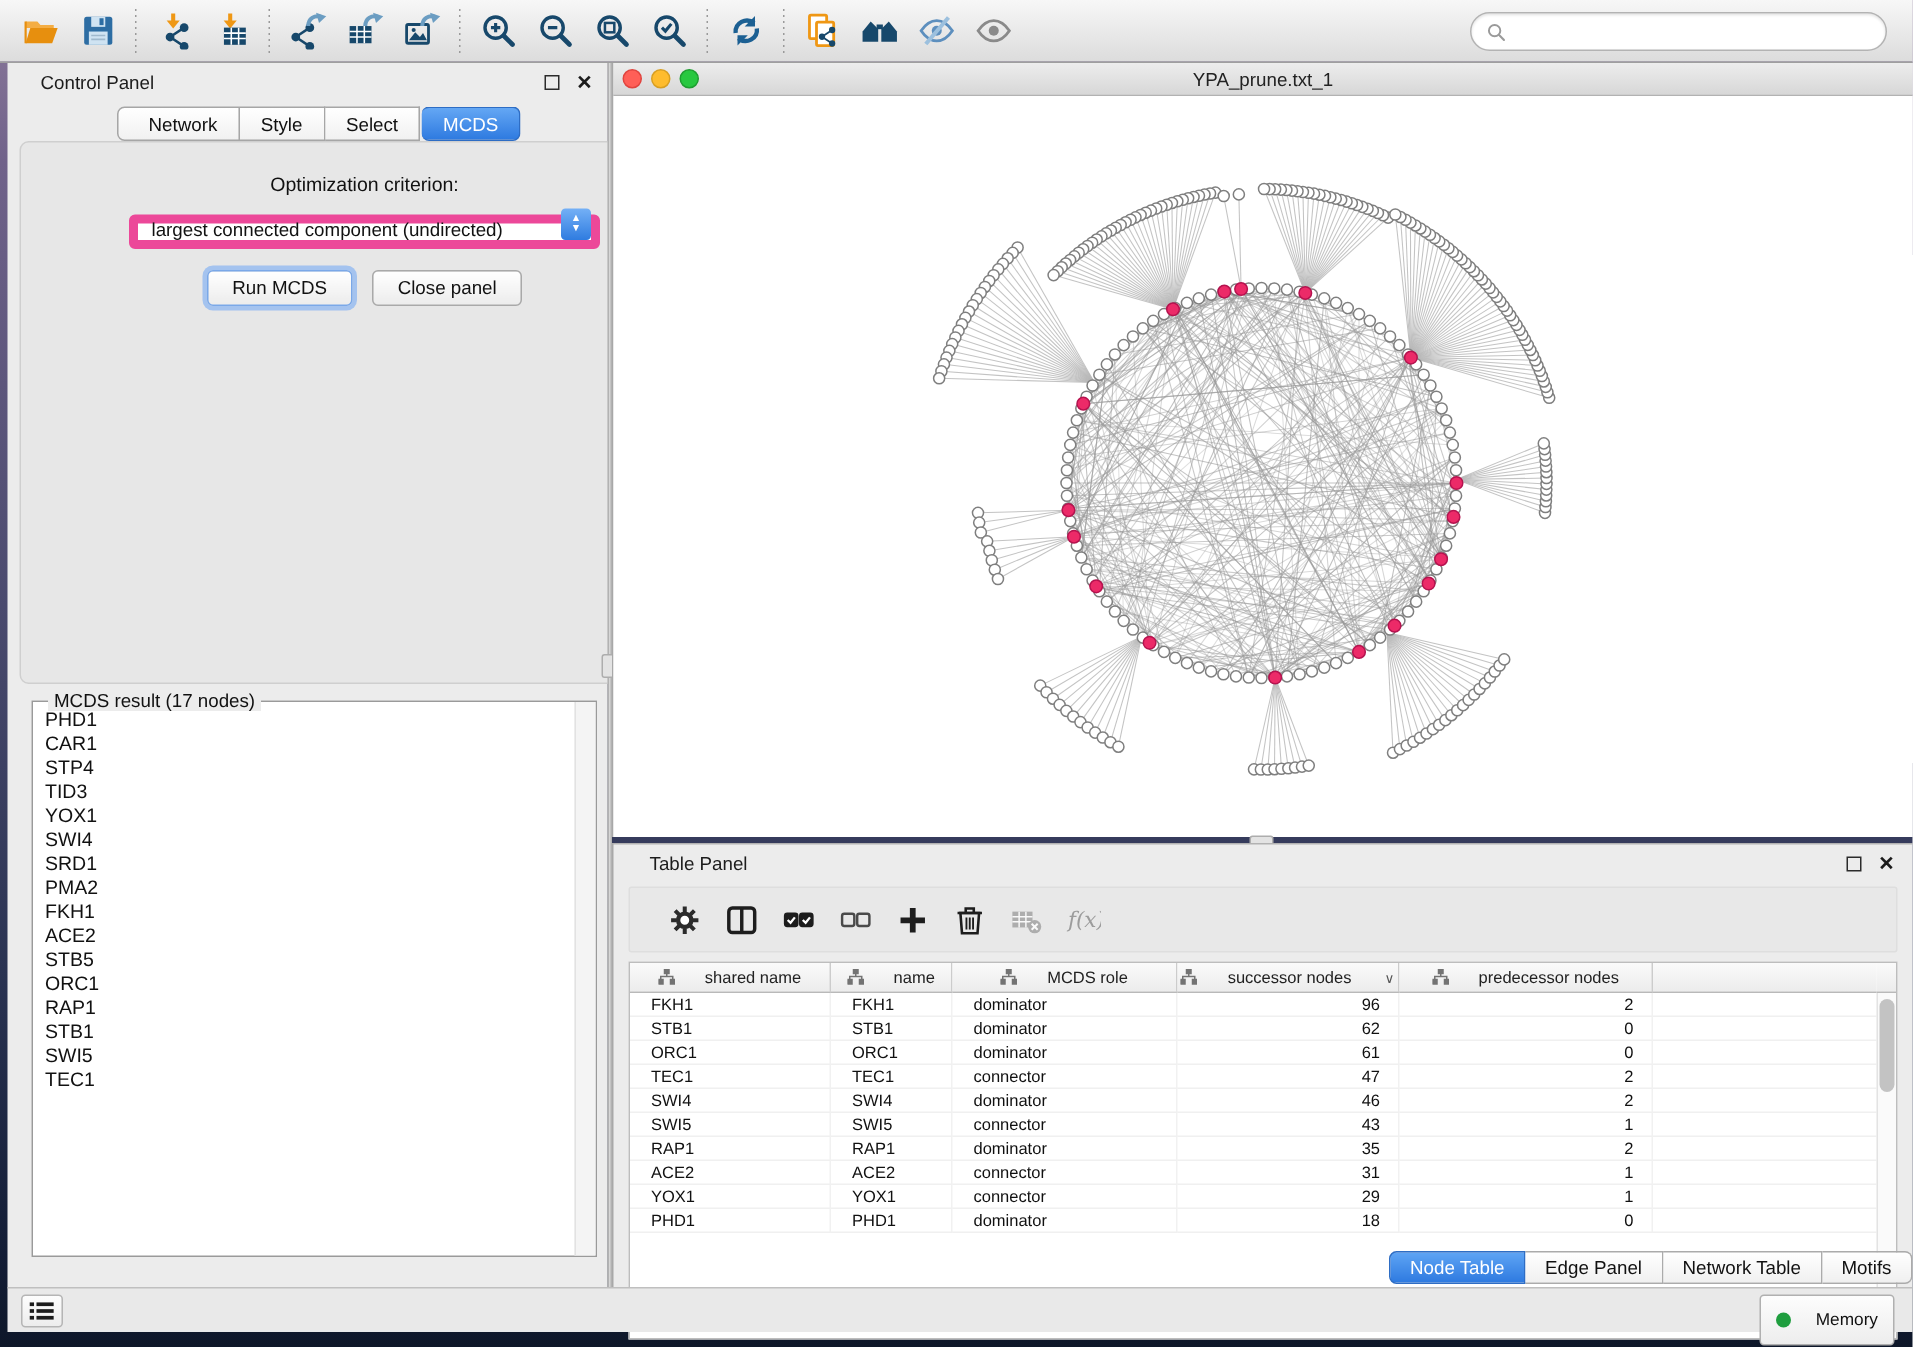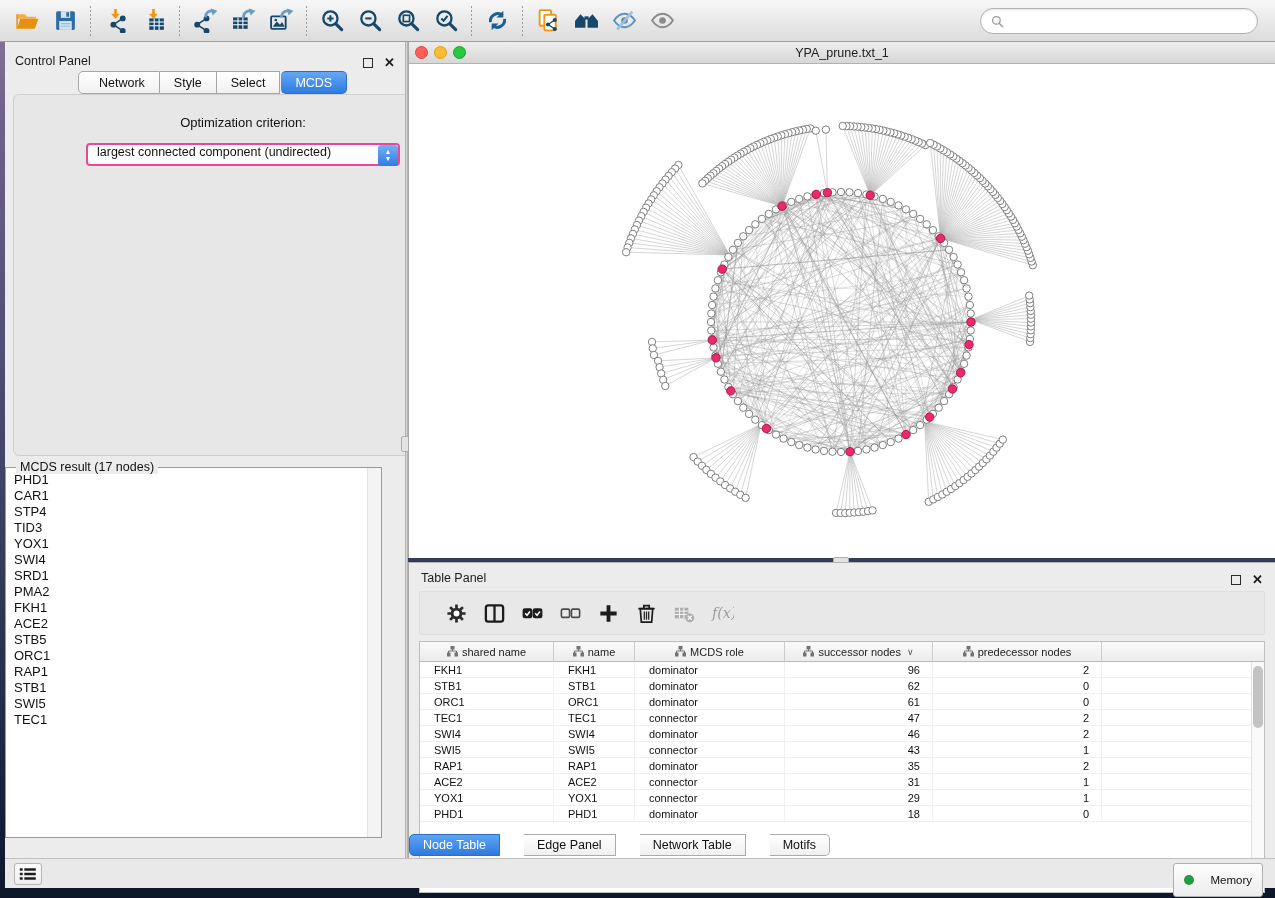--- a/index.html
+++ b/index.html
@@ -18,49 +18,49 @@
     background-image:linear-gradient(#9a9a9a 40%,rgba(0,0,0,0) 0%);
     background-size:1px 4px;background-repeat:repeat-y;}
   #search-box{position:absolute;right:17px;top:8px;width:278px;height:26px;background:#fff;
     border:1px solid #b3b3b3;border-radius:13px;display:flex;align-items:center;padding:0 10px;
     box-shadow:inset 0 1px 2px rgba(0,0,0,.12);}
   #search-box input{border:none;outline:none;flex:1;font-size:12px;background:transparent;
     font-family:"Liberation Sans",sans-serif;}
 
   
   #control-panel{position:absolute;left:5px;top:42px;width:400px;height:816px;background:#ececec;}
-  .panel-header{height:26px;display:flex;align-items:flex-end;padding:0 10px;}
+  .panel-header{height:26px;display:flex;align-items:center;padding:0 10px;margin-left:12px;}
   .panel-title{font-size:12.5px;color:#1c1c1c;}
   .panel-header .spacer{flex:1;}
   .float-btn{width:10px;height:10px;border:1.5px solid #2b2b2b;margin-right:11px;background:transparent;}
   .close-btn{font-size:13px;font-weight:bold;color:#1b1b1b;line-height:10px;}
   #cp-tabs{position:absolute;left:73px;top:29px;display:flex;height:23px;}
   .cp-tab{height:23px;display:flex;align-items:center;justify-content:center;padding:0 14px;
     background:linear-gradient(180deg,#ffffff,#f1f1f1);border:1px solid #a6a6a6;border-left:none;
     font-size:12.5px;color:#111;}
   .cp-tab:first-child{border-left:1px solid #a6a6a6;border-radius:5px 0 0 5px;padding-left:20px;}
   .cp-tab.active{background:linear-gradient(180deg,#64a7f4,#2e7ae0);color:#fff;border-color:#2e6dc4;
     border-radius:5px;margin-left:1px;}
   #cp-content{position:absolute;left:8px;top:52px;width:460px;height:362px;background:#e7e7e7;
     border:1px solid #cfcfcf;border-radius:6px;padding-top:20px;}
   #opt-label{text-align:center;font-size:13px;color:#111;}
   #criterion-select{width:314px;height:23px;margin:13px auto 0 auto;background:#fff;
-    border:2px solid #ec4899;border-radius:4px;display:flex;align-items:flex-start;position:relative;}
+    border:6px solid #ec4899;border-radius:4px;display:flex;align-items:flex-end;position:relative;}
   #criterion-select .val{flex:1;font-size:12.5px;padding-left:9px;color:#111;white-space:nowrap;}
   #criterion-select .cap{width:20px;height:21px;border-radius:3px;margin-right:0px;
     background:linear-gradient(180deg,#74b0f6,#2f7ce0);display:flex;flex-direction:column;
     align-items:center;justify-content:center;gap:1px;}
   #criterion-select .cap span{color:#fff;font-size:7px;line-height:6px;}
   #cp-buttons{display:flex;justify-content:center;gap:13px;margin-top:14px;}
   .mac-btn{height:24px;padding:0 16px;background:linear-gradient(180deg,#ffffff,#ececec);
     border:1px solid #a9a9a9;border-radius:4px;font-size:12.5px;color:#111;
     display:flex;align-items:center;font-family:"Liberation Sans",sans-serif;}
   .mac-btn.focus{box-shadow:0 0 0 3px rgba(110,165,245,.55);border-color:#7aa8e8;}
 
-  #mcds-frame{position:absolute;left:0;top:425px;width:377px;height:371px;background:#fff;
+  #mcds-frame{position:absolute;left:16px;top:425px;width:377px;height:371px;background:#fff;
     border:1px solid #9a9a9a;}
   #mcds-legend{position:absolute;top:-8px;left:10px;background:#ececec;padding:0 4px;
     font-size:12.5px;color:#111;}
   #mcds-list{position:absolute;left:1px;top:4px;bottom:1px;right:14px;overflow:hidden;padding-left:7px;}
   .mcds-item{font-size:13px;line-height:16px;color:#111;}
   #mcds-scroll{position:absolute;right:0;top:0;bottom:0;width:14px;background:#f4f4f4;
     border-left:1px solid #e2e2e2;}
 
   
   #v-splitter{position:absolute;left:405px;top:42px;width:3px;height:816px;background:#d6d6d6;
@@ -84,29 +84,29 @@
     border-left:1px solid #a8a8a8;border-top:1px solid #b2b2b2;}
   #tp-toolbar{position:absolute;left:10px;right:10px;top:28px;height:44px;background:#e8e8e8;
     border:1px solid #dedede;border-radius:2px;display:flex;align-items:center;padding-left:10px;}
   .tp-btn{width:38px;height:36px;display:flex;align-items:center;justify-content:flex-end;}
   .tp-btn svg{width:23px;height:23px;}
   #tp-table{position:absolute;left:10px;right:10px;top:78px;height:252px;background:#fff;
     border:1px solid #bdbdbd;overflow:hidden;}
   .tbl-grid{display:grid;grid-template-columns:134px 81px 150px 148px 169px 1fr 13px;}
   .th{height:20px;background:linear-gradient(180deg,#fafafa,#ececec);border-right:1px solid #ccc;
     border-bottom:1px solid #b9b9b9;display:flex;align-items:center;justify-content:center;
-    font-size:11px;color:#222;gap:4px;white-space:nowrap;}
+    font-size:11px;color:#222;gap:20px;white-space:nowrap;}
   .th .sort{font-size:9px;color:#555;margin-left:2px;}
   .td{height:16px;font-size:11px;color:#111;display:flex;align-items:center;
     border-right:1px solid #f1f1f1;border-bottom:1px solid #f0f0f0;padding-left:14px;white-space:nowrap;}
   .td.num{justify-content:flex-end;padding-right:12px;padding-left:0;}
   #tbl-vscroll{position:absolute;right:0;top:20px;bottom:0;width:13px;background:#fafafa;
     border-left:1px solid #e3e3e3;}
   #tbl-thumb{position:absolute;right:1px;top:4px;width:10px;height:62px;background:#c3c3c3;border-radius:5px;}
-  #tp-tabs{position:absolute;left:0;right:0;top:271px;display:flex;justify-content:flex-start;height:22px;gap:24px;}
+  #tp-tabs{position:absolute;left:0;right:0;top:271px;display:flex;justify-content:flex-end;height:22px;}
   .tp-tab{height:22px;display:flex;align-items:center;justify-content:center;padding:0 13px;
     background:linear-gradient(180deg,#ffffff,#f0f0f0);border:1px solid #ababab;border-left:none;
     font-size:12.5px;color:#111;}
   .tp-tab.active{background:linear-gradient(180deg,#5ea4f4,#2e7ae0);color:#fff;border:1px solid #2e6dc4;
     border-radius:5px 0 0 5px;}
   .tp-tab:last-child{border-radius:0 5px 5px 0;}
 
   
   #status-bar{position:absolute;left:5px;right:0;top:858px;height:30px;background:#e9e9e9;
     border-top:1px solid #bfbfbf;}
@@ -328,20 +328,24 @@
       <div class="cp-tab active">MCDS</div>
     </div>
   <div id="cp-content">
     <div id="opt-label">Optimization criterion:</div>
     <div id="criterion-select">
       <span class="val">largest connected component (undirected)</span>
       <span class="cap">
           <span>▲</span>
           <span>▼</span>
         </span>
+    </div>
+    <div id="cp-buttons">
+      <button class="mac-btn focus">Run MCDS</button>
+      <button class="mac-btn">Close panel</button>
     </div>
   </div>
   <div id="mcds-frame">
     <span id="mcds-legend">MCDS result (17 nodes)</span>
     <div id="mcds-list">
         <div class="mcds-item">PHD1</div>
         <div class="mcds-item">CAR1</div>
         <div class="mcds-item">STP4</div>
         <div class="mcds-item">TID3</div>
         <div class="mcds-item">YOX1</div>

